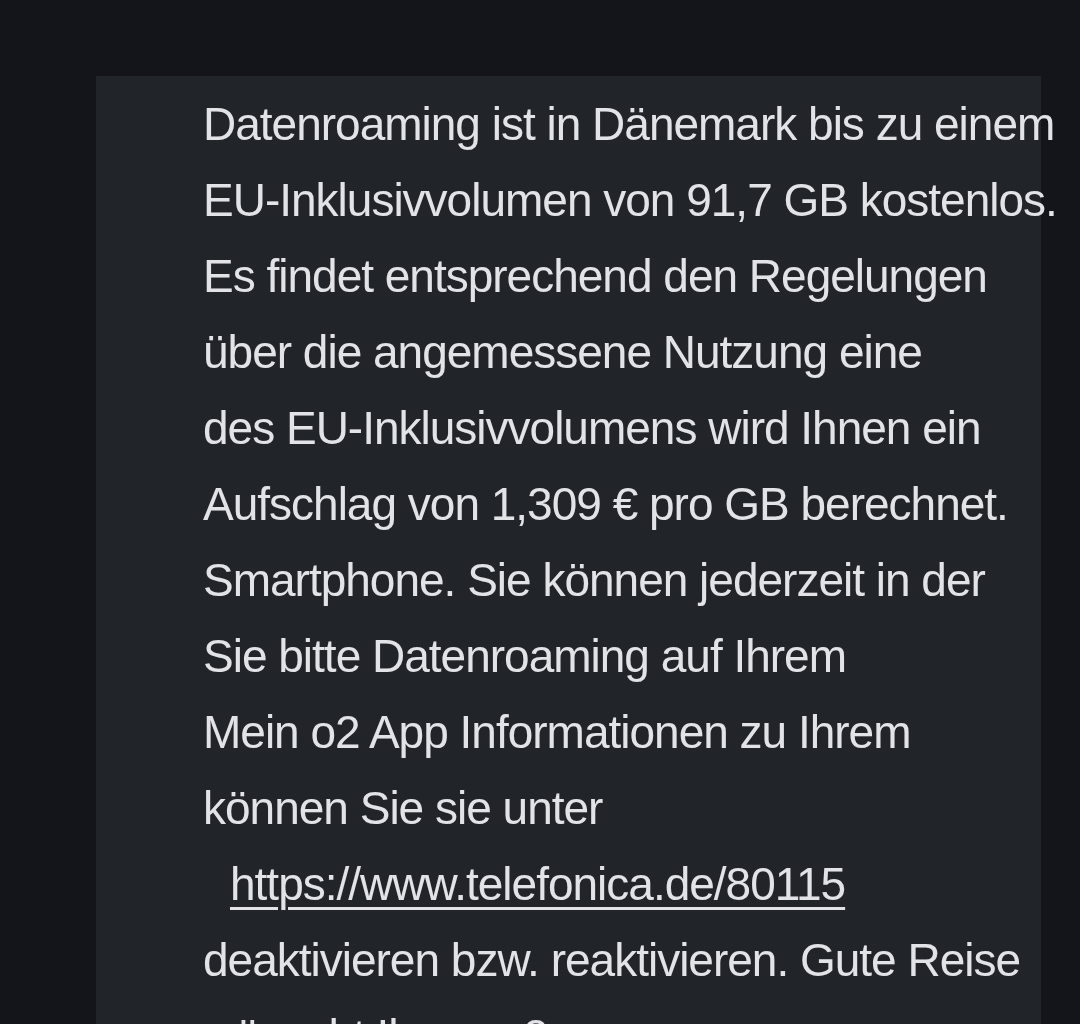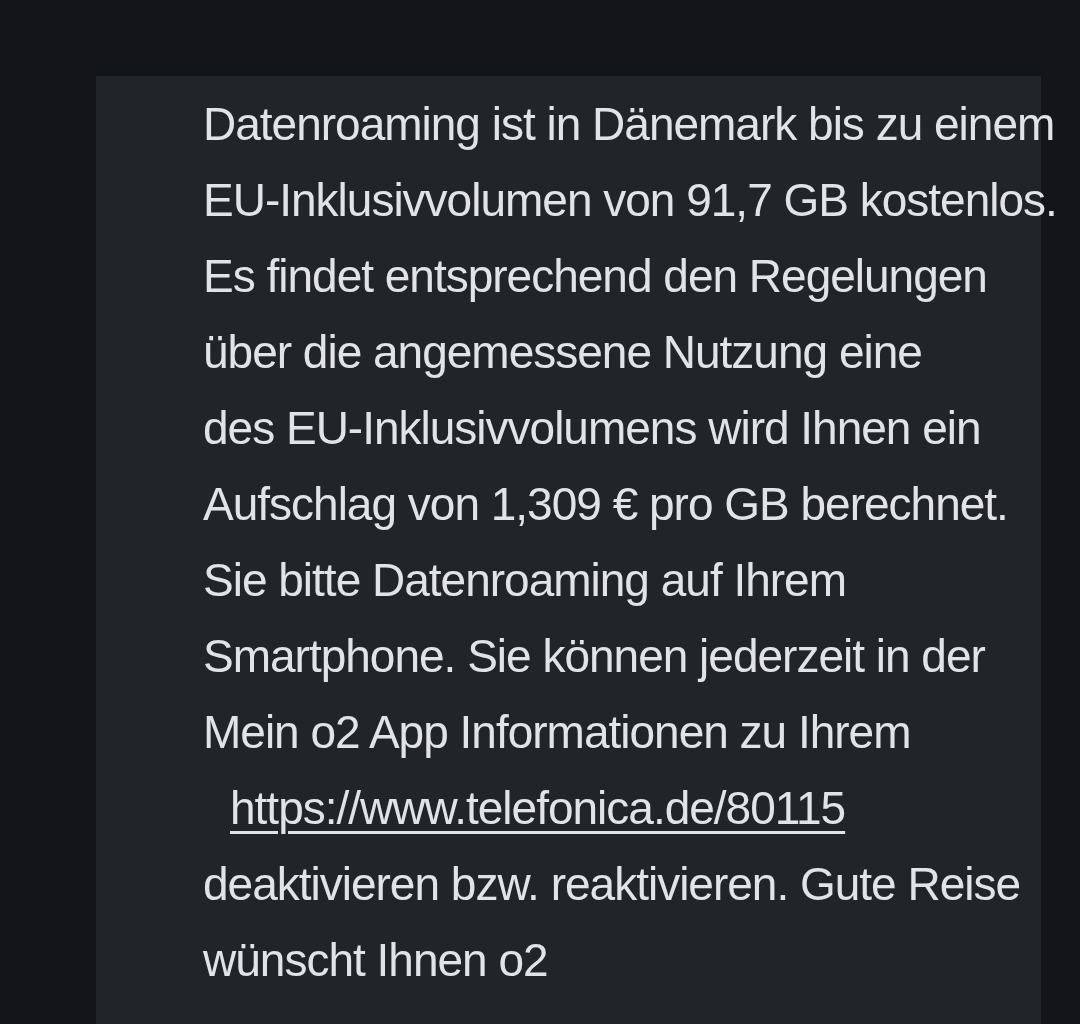--- a/index.html
+++ b/index.html
@@ -57,23 +57,24 @@
 
 <div class="screen">
   <div class="bubble">
     <div class="message-text">
       <div class="msg-line">Datenroaming ist in Dänemark bis zu einem</div>
       <div class="msg-line">EU-Inklusivvolumen von 91,7 GB kostenlos.</div>
       <div class="msg-line">Es findet entsprechend den Regelungen</div>
       <div class="msg-line">über die angemessene Nutzung eine</div>
       <div class="msg-line">des EU-Inklusivvolumens wird Ihnen ein</div>
       <div class="msg-line">Aufschlag von 1,309 € pro GB berechnet.</div>
+      <div class="msg-line">Smartphone. Sie können jederzeit in der</div>
       <div class="msg-line">Sie bitte Datenroaming auf Ihrem</div>
-      <div class="msg-line">Smartphone. Sie können jederzeit in der</div>
       <div class="msg-line">Mein o2 App Informationen zu Ihrem</div>
+      <div class="msg-line">können Sie sie unter</div>
       <div class="msg-line">
         <span class="msg-link">https://www.telefonica.de/80115</span>
       </div>
       <div class="msg-line">deaktivieren bzw. reaktivieren. Gute Reise</div>
       <div class="msg-line">wünscht Ihnen o2</div>
     </div>
   </div>
 </div>
 
 </body></html>

